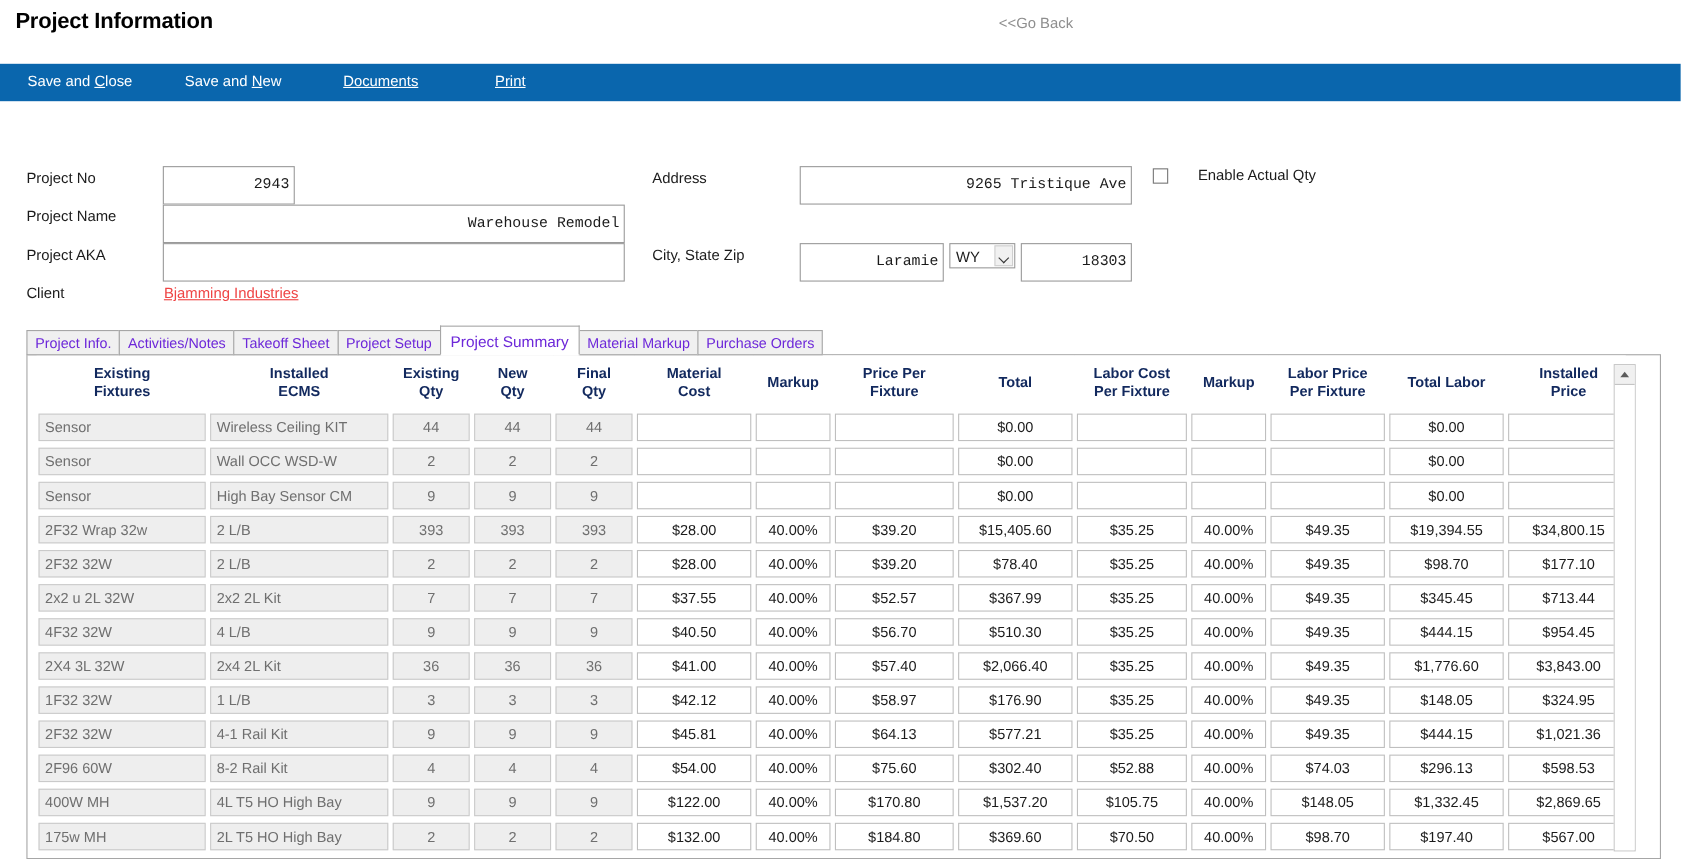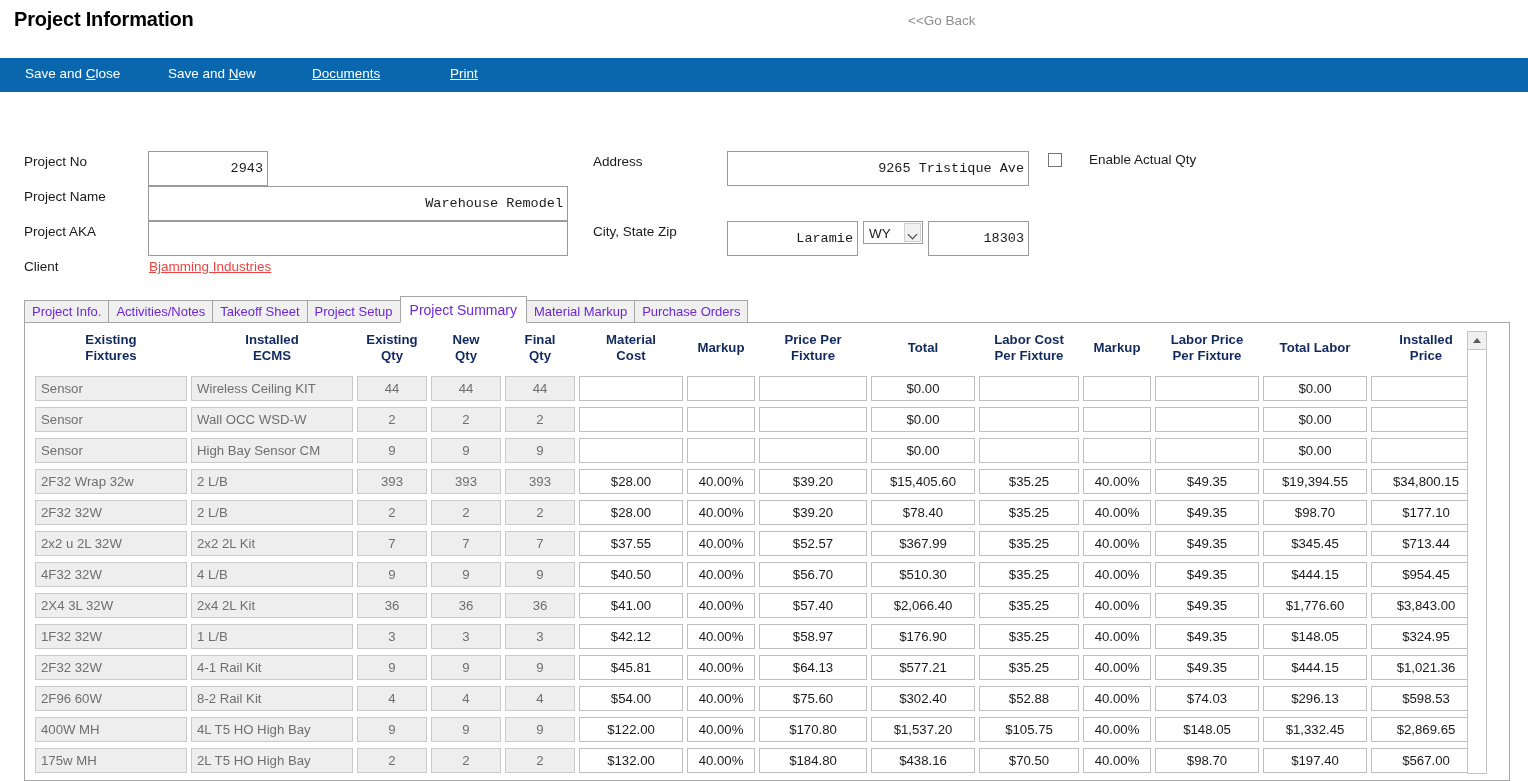--- a/index.html
+++ b/index.html
@@ -970,21 +970,21 @@
             <td class="c-matcost">
               <div class="cell num">$132.00</div>
             </td>
             <td class="c-markup1">
               <div class="cell num">40.00%</div>
             </td>
             <td class="c-ppf">
               <div class="cell num">$184.80</div>
             </td>
             <td class="c-total">
-              <div class="cell num">$438.16</div>
+              <div class="cell num">$369.60</div>
             </td>
             <td class="c-lcpf">
               <div class="cell num">$70.50</div>
             </td>
             <td class="c-markup2">
               <div class="cell num">40.00%</div>
             </td>
             <td class="c-lppf">
               <div class="cell num">$98.70</div>
             </td>

